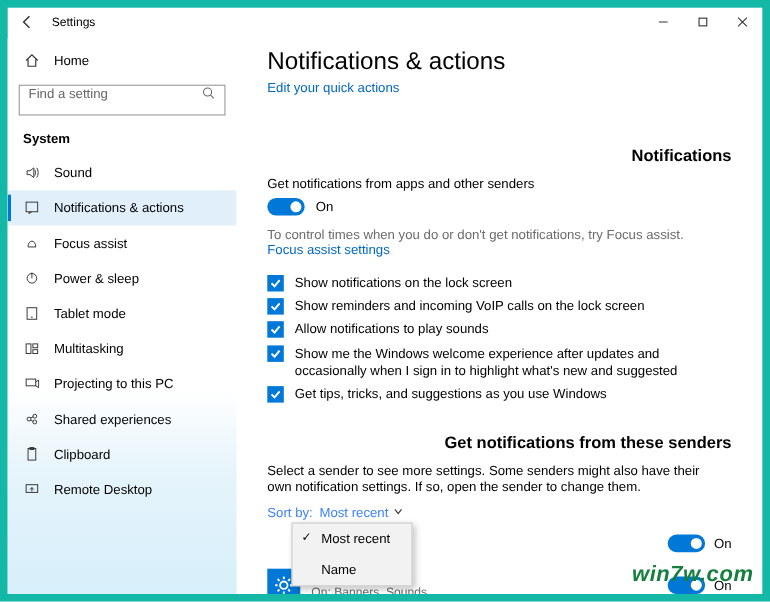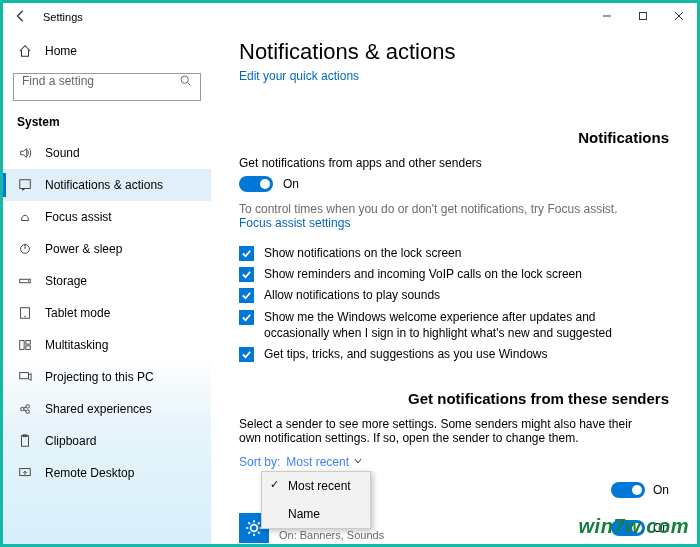--- a/index.html
+++ b/index.html
@@ -1,17 +1,17 @@
 <!DOCTYPE html>
 <html><head>
 <meta charset="utf-8">
 <style>
   * { box-sizing: border-box; margin: 0; padding: 0; }
   html, body { width: 700px; height: 547px; font-family: "Segoe UI", Arial, sans-serif; font-size: 12px; color: #000; background: #fff; overflow: hidden; }
-  .window { display: flex; flex-direction: column; width: 700px; height: 547px; border: 3px solid #14b8a6; }
+  .window { display: flex; flex-direction: column; width: 700px; height: 547px; border: 7px solid #14b8a6; }
   
   .titlebar { display: flex; align-items: center; height: 28px; padding-left: 8px; }
   .titlebar .back { width: 20px; text-align: center; color: #333; }
   .titlebar .title { margin-left: 12px; font-size: 11px; color: #000; }
   .titlebar .spacer { flex: 1; }
   .titlebar .winbtn { width: 36px; text-align: center; font-size: 12px; color: #333; }
   
   .body { display: flex; flex: 1; min-height: 0; }
   
   .sidebar { width: 208px; display: flex; flex-direction: column; padding-top: 4px; background: linear-gradient(to bottom, #fff 0%, #fff 63%, #e6f4fb 78%, #d6effa 100%); position: relative; }
@@ -135,29 +135,20 @@
               <svg width="14" height="14" viewBox="0 0 16 16">
                 <circle cx="8" cy="8" r="5" stroke="#333" fill="none"></circle>
                 <line x1="8" y1="2" x2="8" y2="8" stroke="#333"></line>
               </svg>
             </span>
           <span>Power &amp; sleep</span>
         </div>
         <div class="nav-item">
           <span class="icon">
               <svg width="14" height="14" viewBox="0 0 16 16">
-                <rect x="2" y="6" width="12" height="4" stroke="#333" fill="none"></rect>
-                <circle cx="12" cy="8" r="0.8" fill="#333"></circle>
-              </svg>
-            </span>
-          <span>Storage</span>
-        </div>
-        <div class="nav-item">
-          <span class="icon">
-              <svg width="14" height="14" viewBox="0 0 16 16">
                 <rect x="3" y="2" width="10" height="12" stroke="#333" fill="none"></rect>
                 <circle cx="8" cy="12" r="0.8" fill="#333"></circle>
               </svg>
             </span>
           <span>Tablet mode</span>
         </div>
         <div class="nav-item">
           <span class="icon">
               <svg width="14" height="14" viewBox="0 0 16 16">
                 <rect x="2" y="3" width="5" height="10" stroke="#333" fill="none"></rect>

